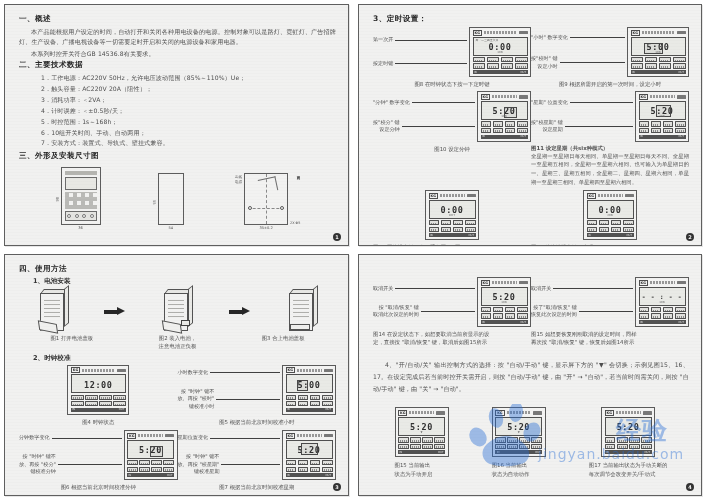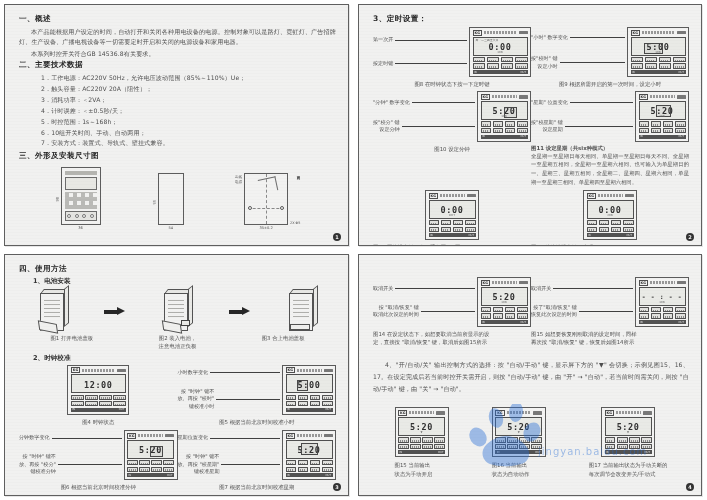--- a/index.html
+++ b/index.html
@@ -312,21 +312,21 @@
   }
   #watermark .wm-cn {
     position: absolute;
     left: 150px; top: 10px;
     font-size: 25px; font-weight: bold; color: #2a6fd6;
     letter-spacing: 1px;
   }
   #watermark .wm-sub {
     position: absolute;
     left: 72px; top: 42px;
-    font-size: 10px; color: #2a6fd6; letter-spacing: 1px;
+    font-size: 14px; color: #2a6fd6; letter-spacing: 1px;
   }
   #watermark .paw { position: absolute; fill: #2a6fd6; }
 
   .grid2 { display: grid; grid-template-columns: 1fr 1fr; }
   .fig-wrap { display: flex; flex-direction: column; align-items: center; }
 </style>
 </head>
 <body>
 
 <div id="sheet">
@@ -1087,16 +1087,17 @@
   </div>
 
   <div id="watermark">
     <svg width="238" height="80" viewBox="0 0 238 80">
       <ellipse class="paw" cx="30" cy="14" rx="7" ry="10" transform="rotate(-14 30 14)"></ellipse>
       <ellipse class="paw" cx="50" cy="8" rx="7" ry="10" transform="rotate(6 50 8)"></ellipse>
       <ellipse class="paw" cx="12" cy="33" rx="8" ry="10" transform="rotate(-34 12 33)"></ellipse>
       <ellipse class="paw" cx="66" cy="28" rx="8" ry="10" transform="rotate(30 66 28)"></ellipse>
       <path class="paw" d="M24 60c-8-3-10-13-4-19 5-5 12-9 20-9s16 5 20 10c6 7 3 16-5 18-10 3-21 3-31 0z"></path>
     </svg>
+    <div class="wm-cn">经验</div>
     <div class="wm-sub">jingyan.baidu.com</div>
   </div>
 
 </div>
 
 </body></html>

